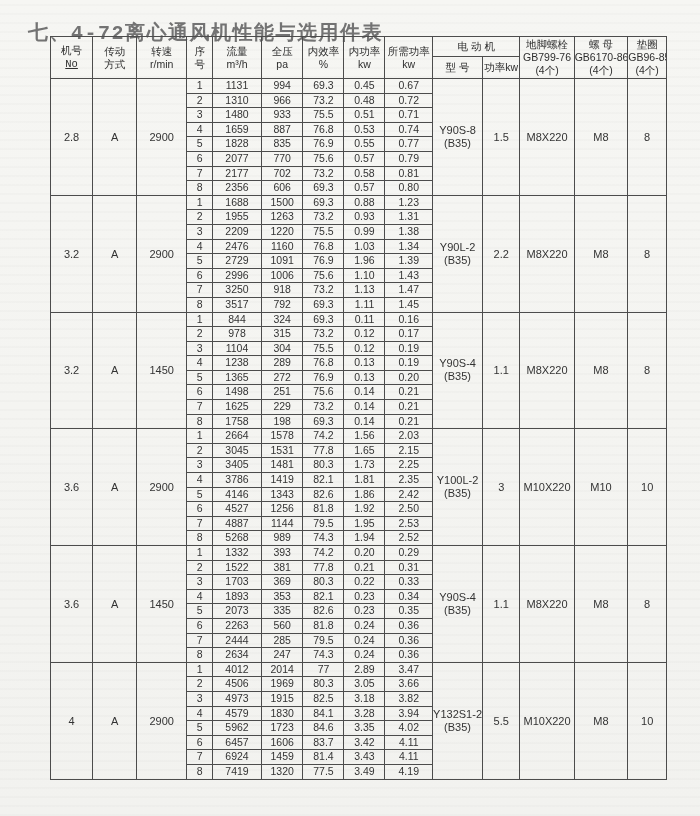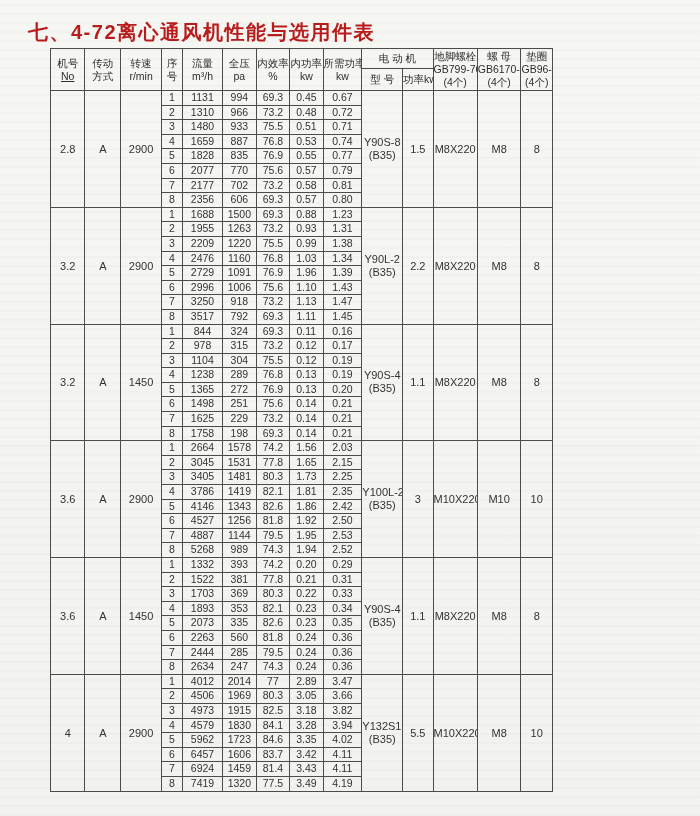--- a/index.html
+++ b/index.html
@@ -8,25 +8,25 @@
     background:#f4f4f1;
     background-image:
       repeating-linear-gradient(0deg, rgba(0,0,0,0.015) 0 2px, rgba(0,0,0,0) 2px 9px),
       linear-gradient(#f6f6f3,#f2f2ef);
     font-family:"Liberation Sans","DejaVu Sans",sans-serif;
     color:#333;
     overflow:hidden;
   }
   .page-title{
     position:absolute;left:28px;top:6px;
-    font-size:20px;font-weight:bold;color:#b91c1c;
-    letter-spacing:1.5px;white-space:nowrap;
+    font-size:20px;font-weight:bold;color:#737373;
+    letter-spacing:1.5px;white-space:nowrap;font-family:Liberation Mono, monospace;
   }
   table.spec{
-    position:absolute;left:50px;top:48px;width:503px;
+    position:absolute;left:50px;top:36px;width:617px;
     border-collapse:collapse;table-layout:fixed;
     background:transparent;
   }
   .spec th,.spec td{
     border:1px solid #4c4c4c;
     text-align:center;vertical-align:middle;
     padding:0;color:#333;
     overflow:hidden;white-space:nowrap;
   }
   .spec thead th{
@@ -35,21 +35,21 @@
   }
   .spec thead tr:first-child{height:20px;}
   .spec thead tr:last-child{height:22px;}
   .spec tbody td{
     font-size:10.5px;line-height:13.6px;height:13.6px;
   }
   .spec tbody td.grp{
     font-size:11px;line-height:14px;height:auto;
   }
   .spec tbody td.grp div{line-height:13px;}
-  .u{text-decoration:underline;}
+  .u{text-decoration:underline;font-family:Liberation Mono, monospace;}
 </style>
 </head>
 <body>
 
 <h1 class="page-title">七、4-72离心通风机性能与选用件表</h1>
 
 <table class="spec">
   <colgroup>
     <col style="width:7.0%">
       <col style="width:7.3%">

